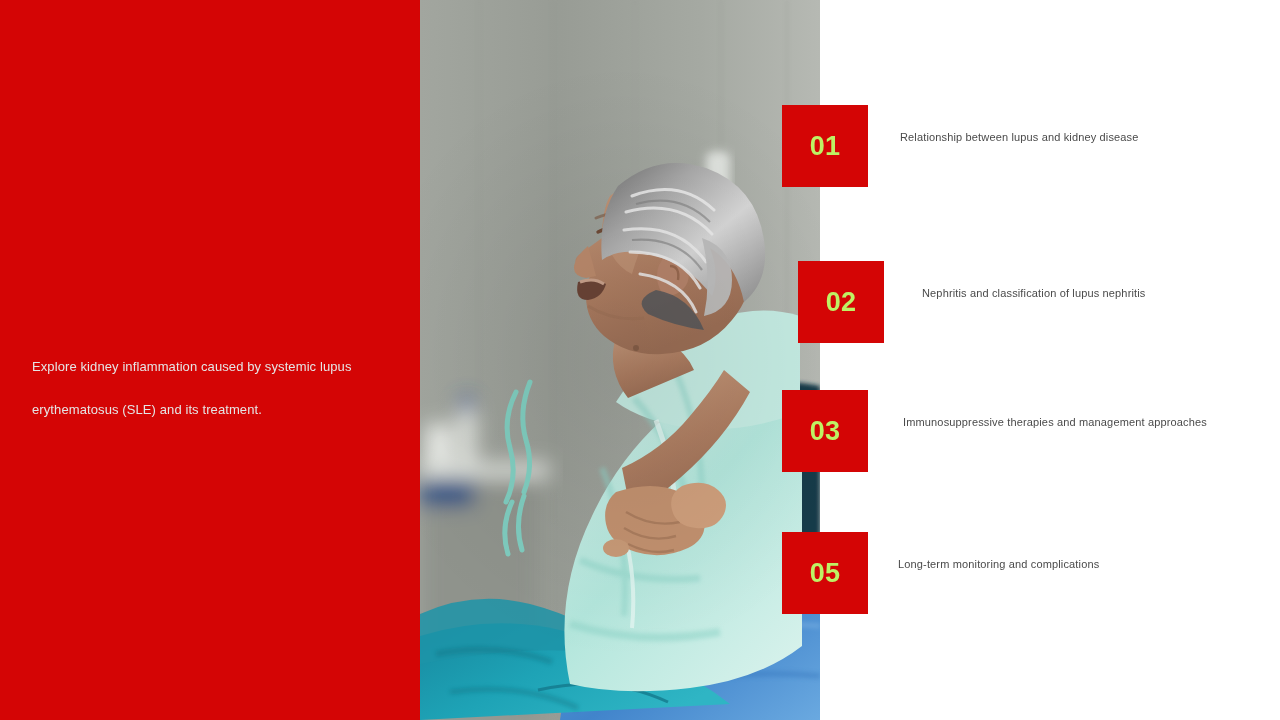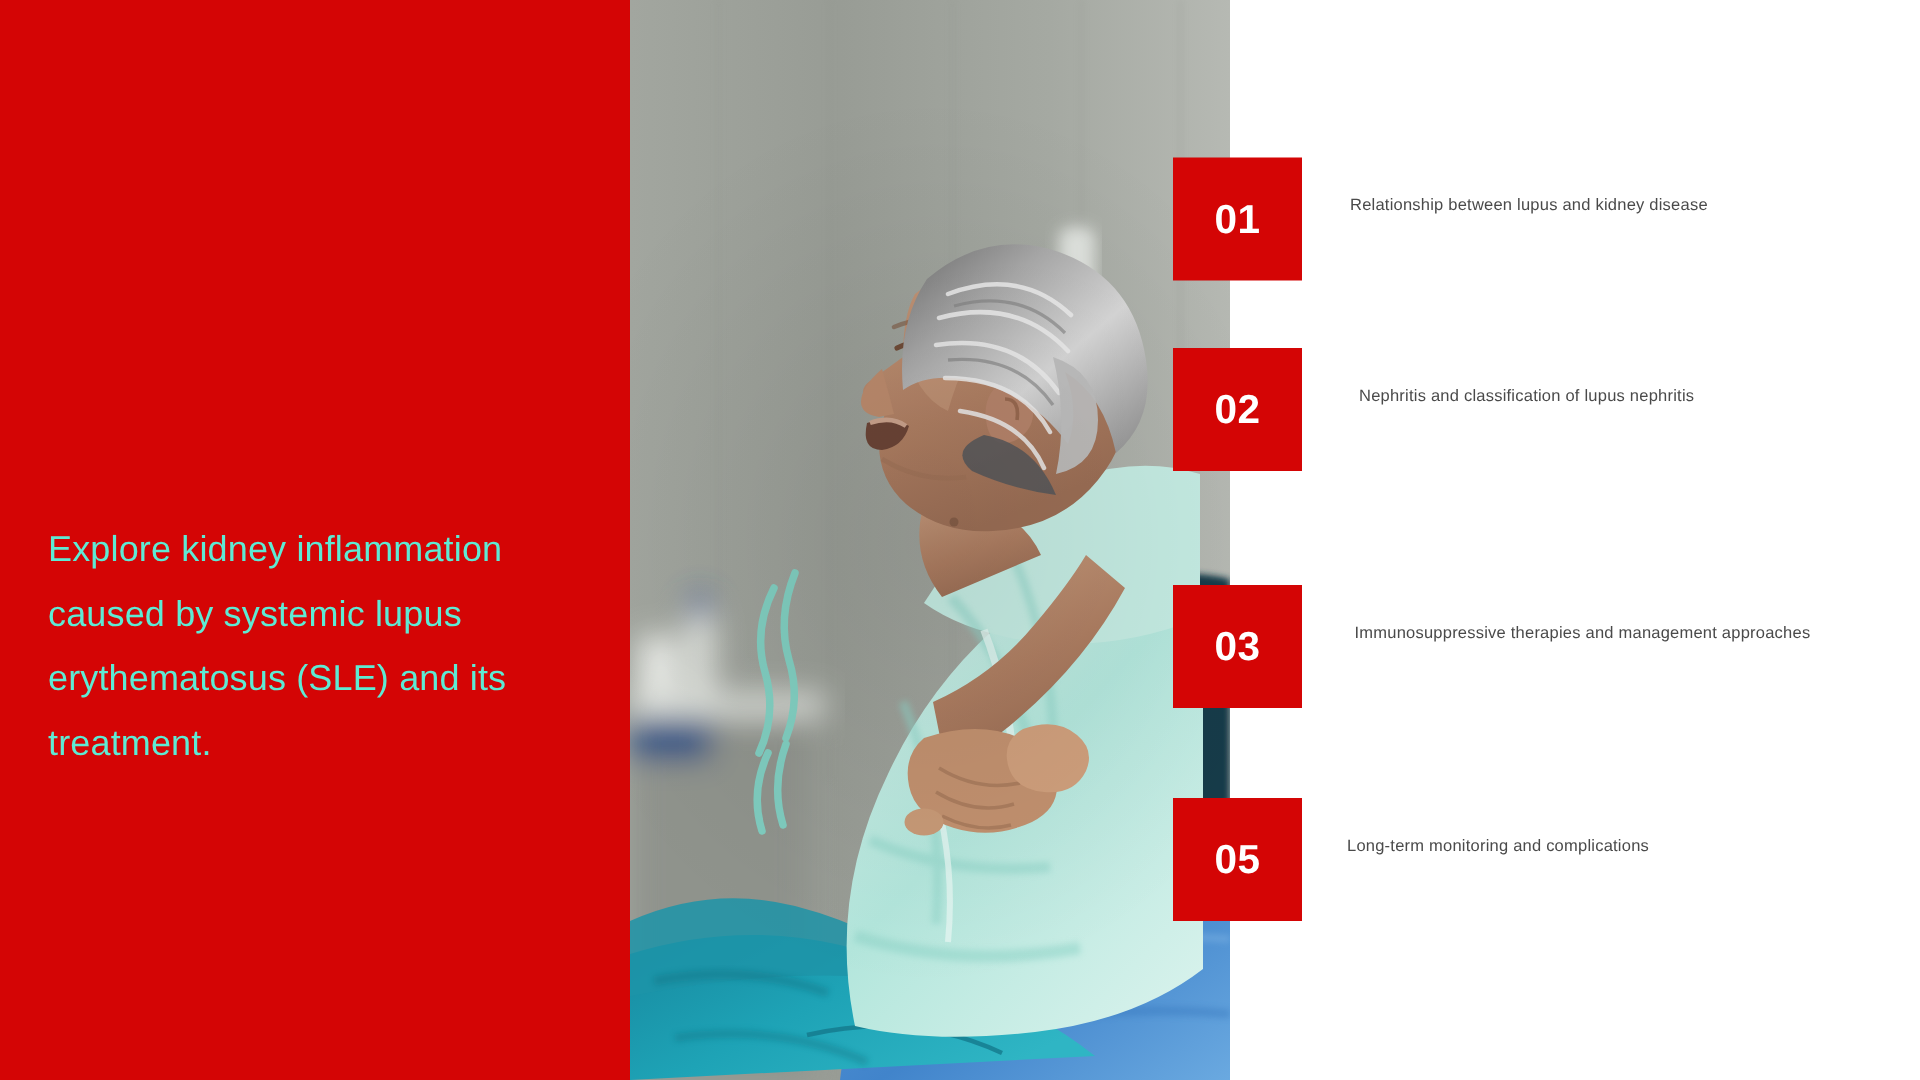--- a/index.html
+++ b/index.html
@@ -41,22 +41,22 @@
     font-size: 45px;
     font-weight: 700;
     line-height: 57px;
     letter-spacing: -0.4px;
   }
   .subtitle {
     position: absolute;
     left: 32px;
     top: 345px;
     width: 360px;
-    color: #5eead4;
-    font-size: 24px;
+    color: #e5e5e5;
+    font-size: 13px;
     font-weight: 400;
     line-height: 43px;
     letter-spacing: 0.1px;
   }
 
   
   .photo {
     position: absolute;
     left: 420px;
     top: 0;
@@ -79,21 +79,21 @@
     left: 0;
     top: 0;
     width: 86px;
     height: 82px;
     background: #d40505;
     display: flex;
     align-items: center;
     justify-content: center;
   }
   .num-box span {
-    color: #ffffff;
+    color: #bef264;
     font-size: 27px;
     font-weight: 700;
     letter-spacing: 0.3px;
     line-height: 1;
   }
   .item-text {
     position: absolute;
     top: 21px;
     width: 350px;
     color: #4a4a4a;
@@ -311,21 +311,21 @@
     </svg>
   </div>
 
   <div class="list-item" style="top:105px;">
     <div class="num-box">
       <span>01</span>
     </div>
     <div class="item-text" style="left:118px;">Relationship between lupus and kidney disease</div>
   </div>
 
-  <div class="list-item" style="top:232px;">
+  <div class="list-item" style="top:261px;margin-left:16px;">
     <div class="num-box">
       <span>02</span>
     </div>
     <div class="item-text" style="left:124px;">Nephritis and classification of lupus nephritis</div>
   </div>
 
   <div class="list-item" style="top:390px;">
     <div class="num-box">
       <span>03</span>
     </div>

